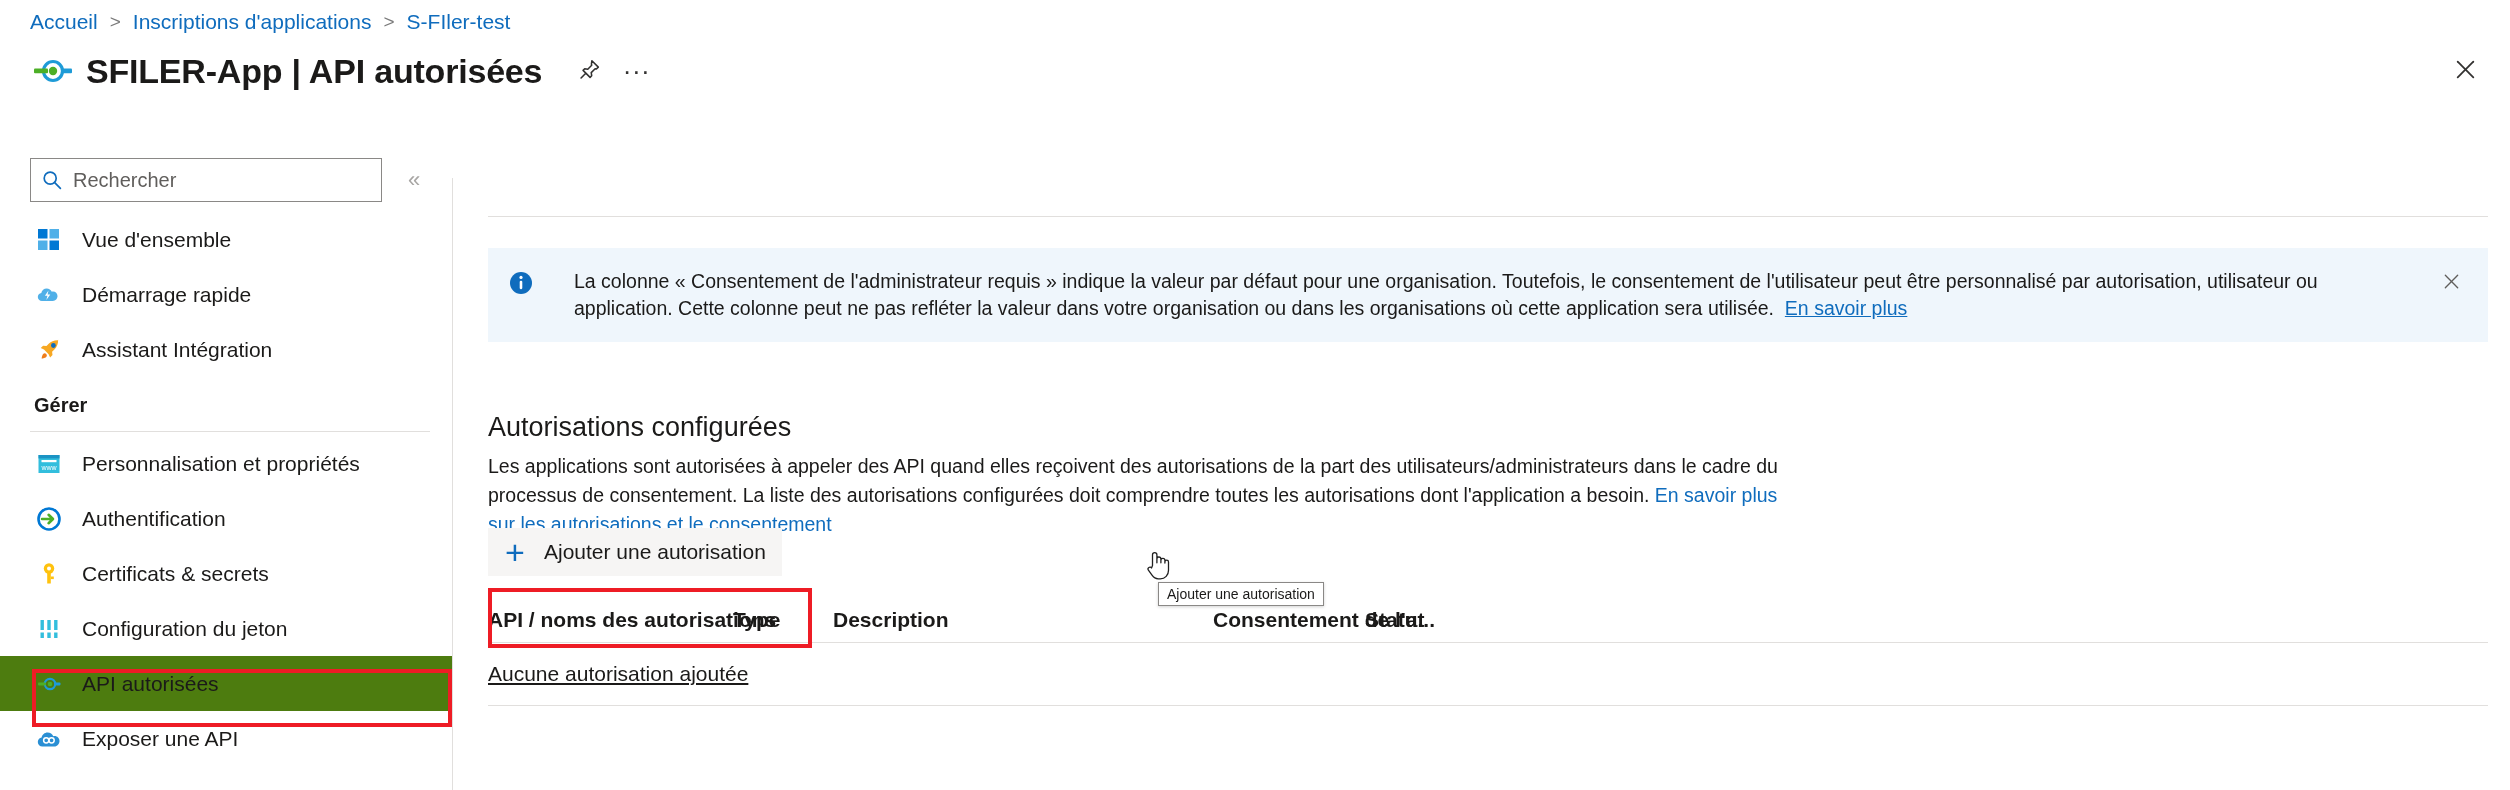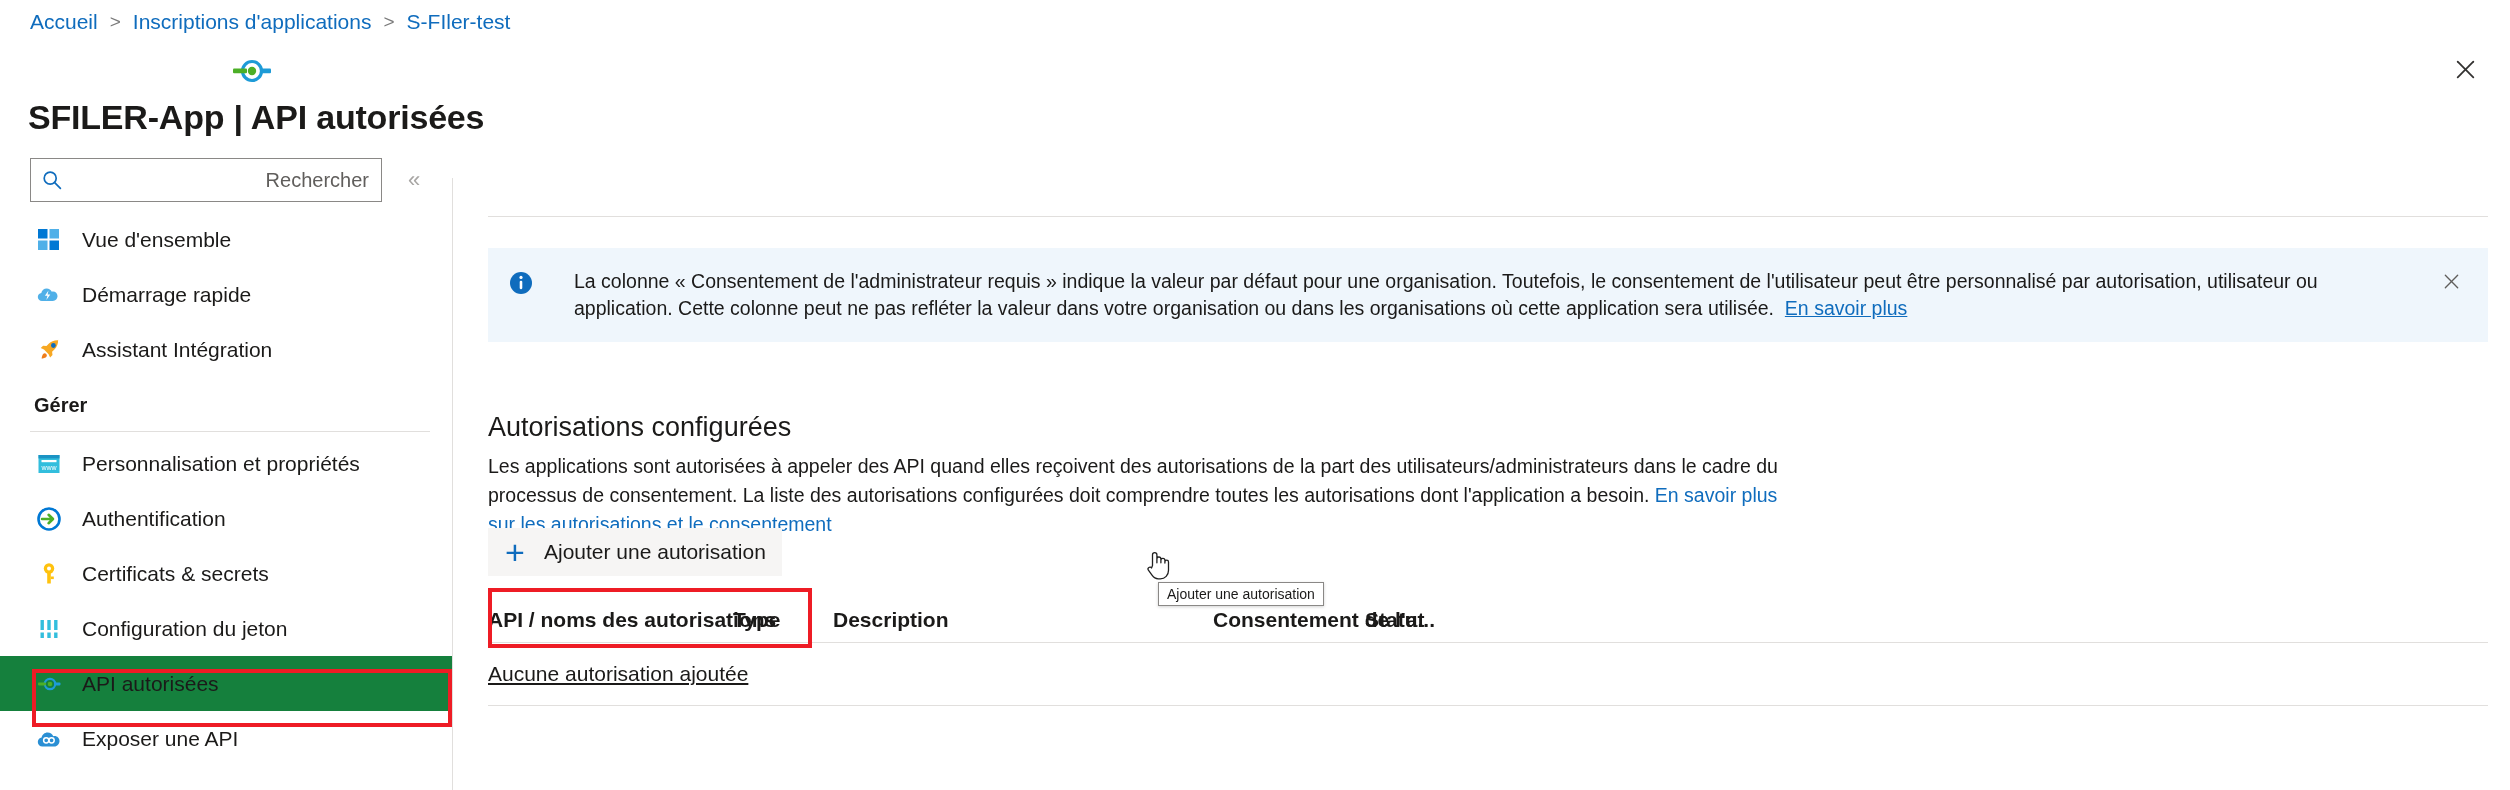--- a/index.html
+++ b/index.html
@@ -18,21 +18,21 @@
     position:absolute;left:30px;top:8px;
     display:flex;align-items:center;gap:0;
     font-size:21px;line-height:28px;
   }
   .crumb{color:#0f6cbd;cursor:pointer;white-space:nowrap;}
   .crumb-sep{color:#7a7a7a;margin:0 12px;font-size:19px;}
 
   
   .title-row{
     position:absolute;left:28px;top:48px;
-    display:flex;align-items:center;gap:0;flex-direction:column;
+    display:flex;align-items:center;gap:0;
   }
   .app-icon{width:46px;height:46px;flex:0 0 46px;margin-right:12px;}
   .page-title{
     font-size:34px;line-height:46px;font-weight:600;
     color:#1b1a19;white-space:nowrap;letter-spacing:-0.2px;
   }
   .title-actions{display:flex;align-items:center;margin-left:26px;gap:6px;}
   .icon-btn{
     width:42px;height:42px;display:flex;align-items:center;justify-content:center;
     cursor:pointer;border-radius:2px;background:transparent;border:none;padding:0;
@@ -56,34 +56,34 @@
   .search-row{
     position:absolute;left:30px;top:8px;display:flex;align-items:center;gap:0;
   }
   .search-box{
     width:352px;height:44px;border:1px solid #8a8886;background:#fff;
     display:flex;align-items:center;padding:0 10px;box-sizing:border-box;
   }
   .search-icon{width:22px;height:22px;flex:0 0 22px;margin-right:8px;}
   .search-input{
     border:none;outline:none;flex:1;font-size:20px;color:#1b1a19;
-    font-family:"Liberation Sans",sans-serif;background:transparent;text-align:right;
+    font-family:"Liberation Sans",sans-serif;background:transparent;
   }
   .search-input::placeholder{color:#605e5c;}
   .collapse-btn{
     width:40px;height:40px;margin-left:12px;display:flex;align-items:center;justify-content:center;
     cursor:pointer;color:#a8a6a4;font-size:22px;
   }
 
   .nav-list{position:absolute;left:0;top:62px;width:452px;}
   .nav-item{
     display:flex;align-items:center;height:55px;padding-left:34px;box-sizing:border-box;
     cursor:pointer;position:relative;
   }
-  .nav-item.selected{background:#15803d;}
+  .nav-item.selected{background:#4d7c0f;}
   .nav-ic{width:30px;height:30px;flex:0 0 30px;margin-right:18px;display:flex;align-items:center;justify-content:center;}
   .nav-label{font-size:21px;color:#1b1a19;white-space:nowrap;}
   .nav-group{
     padding-left:34px;font-size:20px;font-weight:700;color:#1b1a19;
     height:44px;display:flex;align-items:flex-end;padding-bottom:4px;box-sizing:border-box;
   }
   .nav-rule{height:1px;background:#e1dfdd;margin:10px 22px 4px 30px;}
 
   
   .content{

